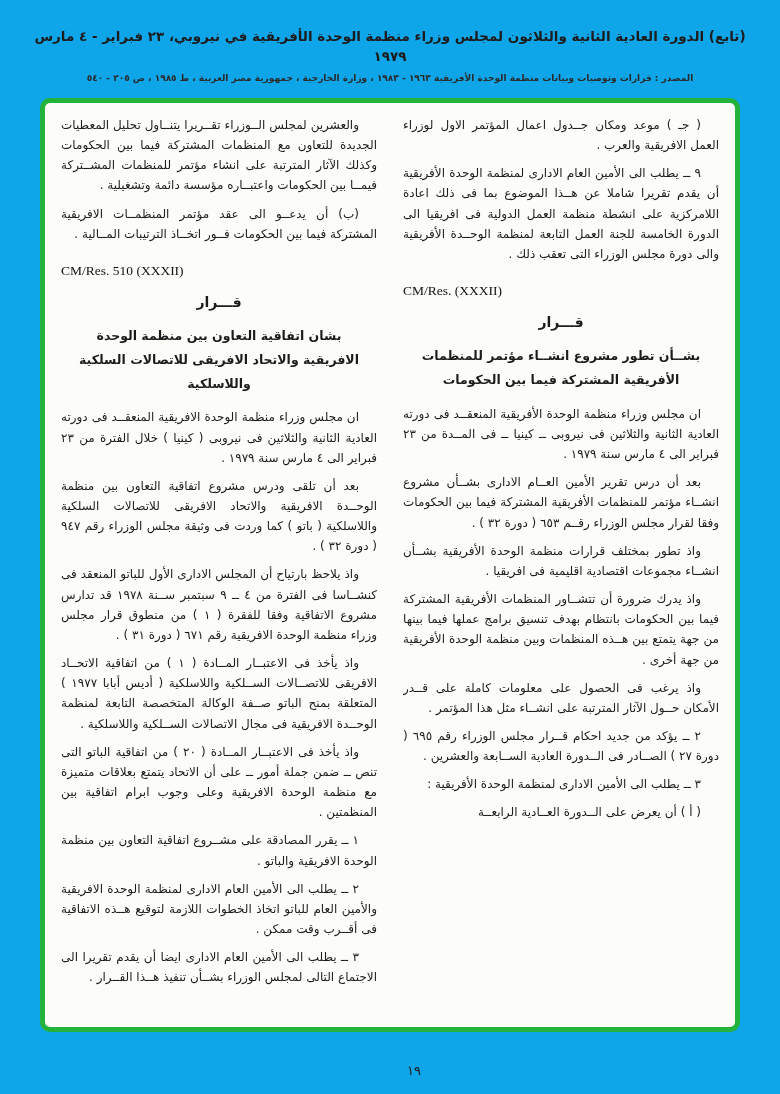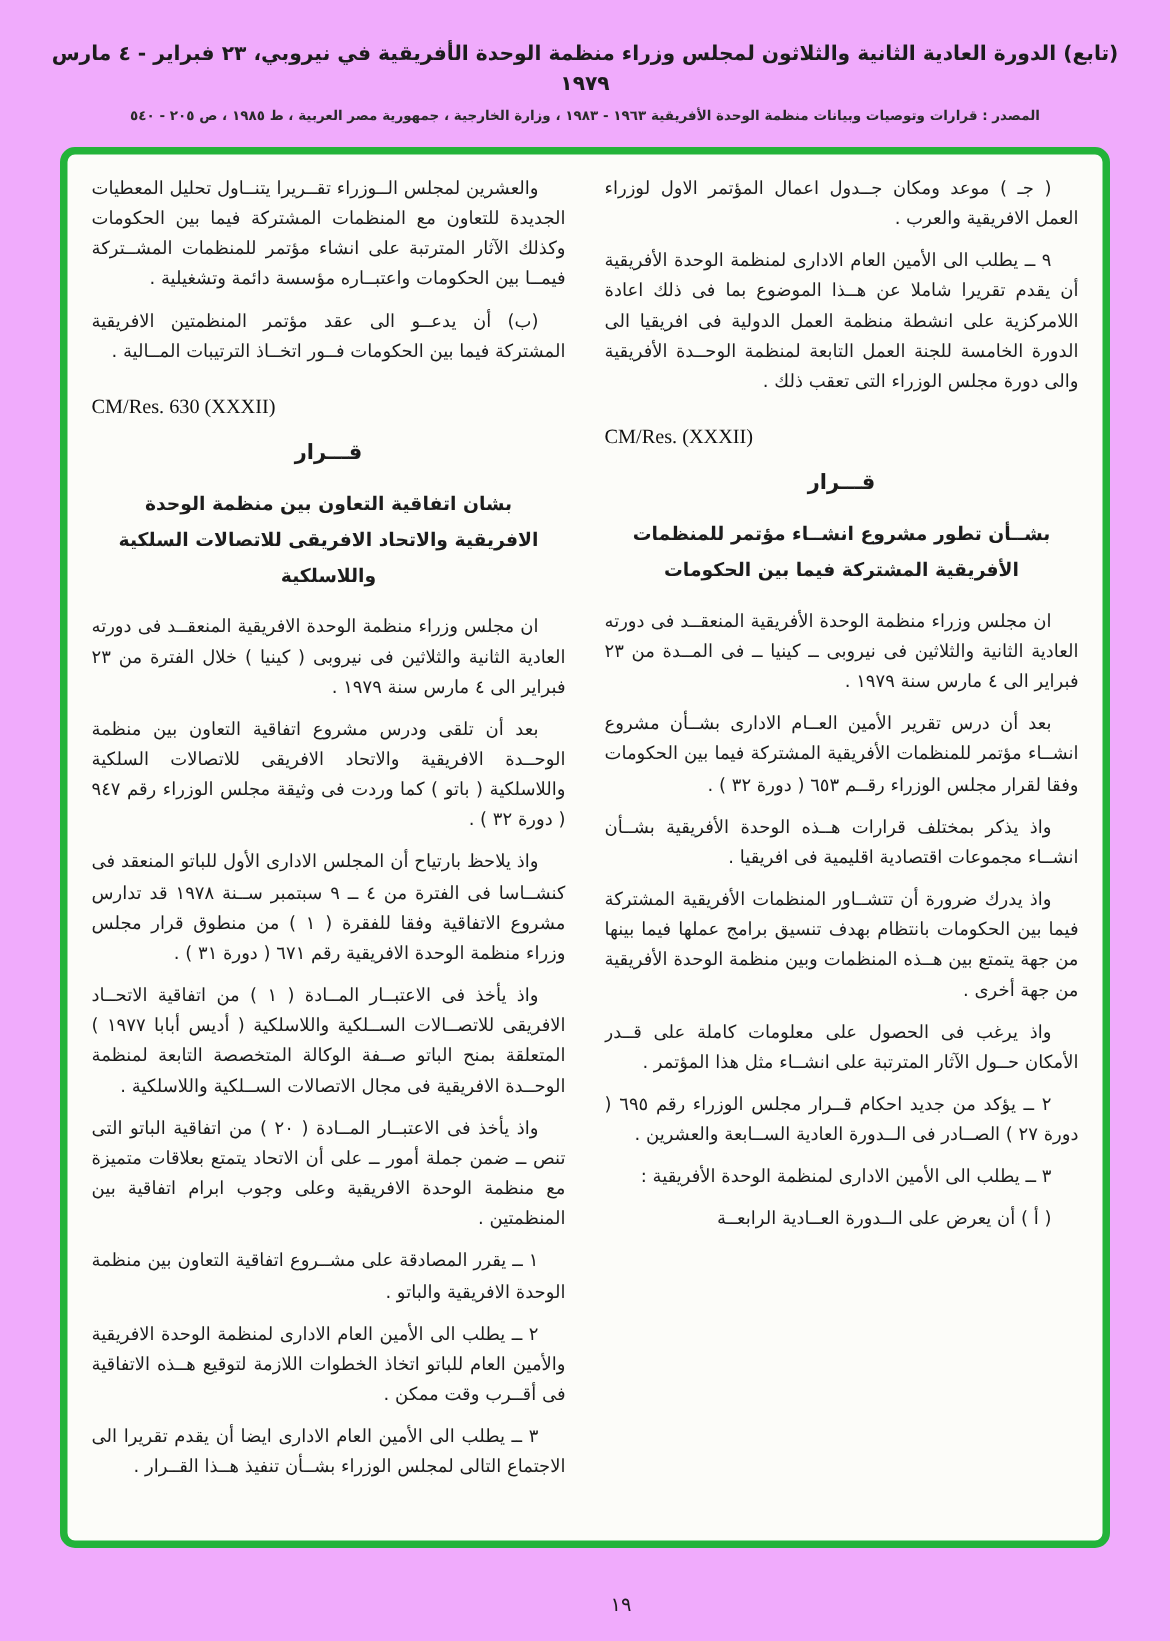--- a/index.html
+++ b/index.html
@@ -6,21 +6,21 @@
     margin: 0;
     padding: 0;
     background: #e8e8e4;
     font-family: "DejaVu Sans", sans-serif;
   }
   .page {
     position: relative;
     width: 780px;
     height: 1094px;
     margin: 0 auto;
-    background: #f0abfc;
+    background: #0ea5e9;
     color: #1c1c1c;
     direction: rtl;
     overflow: hidden;
   }
   .header {
     padding: 26px 26px 0 26px;
     text-align: center;
   }
   .header-line1 {
     font-size: 13.5px;
@@ -112,32 +112,32 @@
     <div class="columns">
 
       <div class="col">
         <p class="para">( جـ ) موعد ومكان جــدول اعمال المؤتمر الاول لوزراء العمل الافريقية والعرب .</p>
         <p class="para">٩ ــ يطلب الى الأمين العام الادارى لمنظمة الوحدة الأفريقية أن يقدم تقريرا شاملا عن هــذا الموضوع بما فى ذلك اعادة اللامركزية على انشطة منظمة العمل الدولية فى افريقيا الى الدورة الخامسة للجنة العمل التابعة لمنظمة الوحــدة الأفريقية والى دورة مجلس الوزراء التى تعقب ذلك .</p>
         <div class="res-num">CM/Res. (XXXII)</div>
         <div class="res-word">قـــرار</div>
         <div class="res-subject">بشــأن تطور مشروع انشــاء مؤتمر للمنظمات الأفريقية المشتركة فيما بين الحكومات</div>
         <p class="para">ان مجلس وزراء منظمة الوحدة الأفريقية المنعقــد فى دورته العادية الثانية والثلاثين فى نيروبى ــ كينيا ــ فى المــدة من ٢٣ فبراير الى ٤ مارس سنة ١٩٧٩ .</p>
         <p class="para">بعد أن درس تقرير الأمين العــام الادارى بشــأن مشروع انشــاء مؤتمر للمنظمات الأفريقية المشتركة فيما بين الحكومات وفقا لقرار مجلس الوزراء رقــم ٦٥٣ ( دورة ٣٢ ) .</p>
-        <p class="para">واذ يذكر بمختلف قرارات هــذه الوحدة الأفريقية بشــأن انشــاء مجموعات اقتصادية اقليمية فى افريقيا .</p>
+        <p class="para">واذ تطور بمختلف قرارات منظمة الوحدة الأفريقية بشــأن انشــاء مجموعات اقتصادية اقليمية فى افريقيا .</p>
         <p class="para">واذ يدرك ضرورة أن تتشــاور المنظمات الأفريقية المشتركة فيما بين الحكومات بانتظام بهدف تنسيق برامج عملها فيما بينها من جهة يتمتع بين هــذه المنظمات وبين منظمة الوحدة الأفريقية من جهة أخرى .</p>
         <p class="para">واذ يرغب فى الحصول على معلومات كاملة على قــدر الأمكان حــول الآثار المترتبة على انشــاء مثل هذا المؤتمر .</p>
         <p class="para">٢ ــ يؤكد من جديد احكام قــرار مجلس الوزراء رقم ٦٩٥ ( دورة ٢٧ ) الصــادر فى الــدورة العادية الســابعة والعشرين .</p>
         <p class="para">٣ ــ يطلب الى الأمين الادارى لمنظمة الوحدة الأفريقية :</p>
         <p class="para">( أ ) أن يعرض على الــدورة العــادية الرابعــة</p>
       </div>
 
       <div class="col">
         <p class="para">والعشرين لمجلس الــوزراء تقــريرا يتنــاول تحليل المعطيات الجديدة للتعاون مع المنظمات المشتركة فيما بين الحكومات وكذلك الآثار المترتبة على انشاء مؤتمر للمنظمات المشــتركة فيمــا بين الحكومات واعتبــاره مؤسسة دائمة وتشغيلية .</p>
-        <p class="para">(ب) أن يدعــو الى عقد مؤتمر المنظمتين الافريقية المشتركة فيما بين الحكومات فــور اتخــاذ الترتيبات المــالية .</p>
-        <div class="res-num">CM/Res. 630 (XXXII)</div>
+        <p class="para">(ب) أن يدعــو الى عقد مؤتمر المنظمــات الافريقية المشتركة فيما بين الحكومات فــور اتخــاذ الترتيبات المــالية .</p>
+        <div class="res-num">CM/Res. 510 (XXXII)</div>
         <div class="res-word">قـــرار</div>
         <div class="res-subject">بشان اتفاقية التعاون بين منظمة الوحدة الافريقية والاتحاد الافريقى للاتصالات السلكية واللاسلكية</div>
         <p class="para">ان مجلس وزراء منظمة الوحدة الافريقية المنعقــد فى دورته العادية الثانية والثلاثين فى نيروبى ( كينيا ) خلال الفترة من ٢٣ فبراير الى ٤ مارس سنة ١٩٧٩ .</p>
         <p class="para">بعد أن تلقى ودرس مشروع اتفاقية التعاون بين منظمة الوحــدة الافريقية والاتحاد الافريقى للاتصالات السلكية واللاسلكية ( باتو ) كما وردت فى وثيقة مجلس الوزراء رقم ٩٤٧ ( دورة ٣٢ ) .</p>
         <p class="para">واذ يلاحظ بارتياح أن المجلس الادارى الأول للباتو المنعقد فى كنشــاسا فى الفترة من ٤ ــ ٩ سبتمبر ســنة ١٩٧٨ قد تدارس مشروع الاتفاقية وفقا للفقرة ( ١ ) من منطوق قرار مجلس وزراء منظمة الوحدة الافريقية رقم ٦٧١ ( دورة ٣١ ) .</p>
         <p class="para">واذ يأخذ فى الاعتبــار المــادة ( ١ ) من اتفاقية الاتحــاد الافريقى للاتصــالات الســلكية واللاسلكية ( أديس أبابا ١٩٧٧ ) المتعلقة بمنح الباتو صــفة الوكالة المتخصصة التابعة لمنظمة الوحــدة الافريقية فى مجال الاتصالات الســلكية واللاسلكية .</p>
         <p class="para">واذ يأخذ فى الاعتبــار المــادة ( ٢٠ ) من اتفاقية الباتو التى تنص ــ ضمن جملة أمور ــ على أن الاتحاد يتمتع بعلاقات متميزة مع منظمة الوحدة الافريقية وعلى وجوب ابرام اتفاقية بين المنظمتين .</p>
         <p class="para">١ ــ يقرر المصادقة على مشــروع اتفاقية التعاون بين منظمة الوحدة الافريقية والباتو .</p>
         <p class="para">٢ ــ يطلب الى الأمين العام الادارى لمنظمة الوحدة الافريقية والأمين العام للباتو اتخاذ الخطوات اللازمة لتوقيع هــذه الاتفاقية فى أقــرب وقت ممكن .</p>
         <p class="para">٣ ــ يطلب الى الأمين العام الادارى ايضا أن يقدم تقريرا الى الاجتماع التالى لمجلس الوزراء بشــأن تنفيذ هــذا القــرار .</p>

